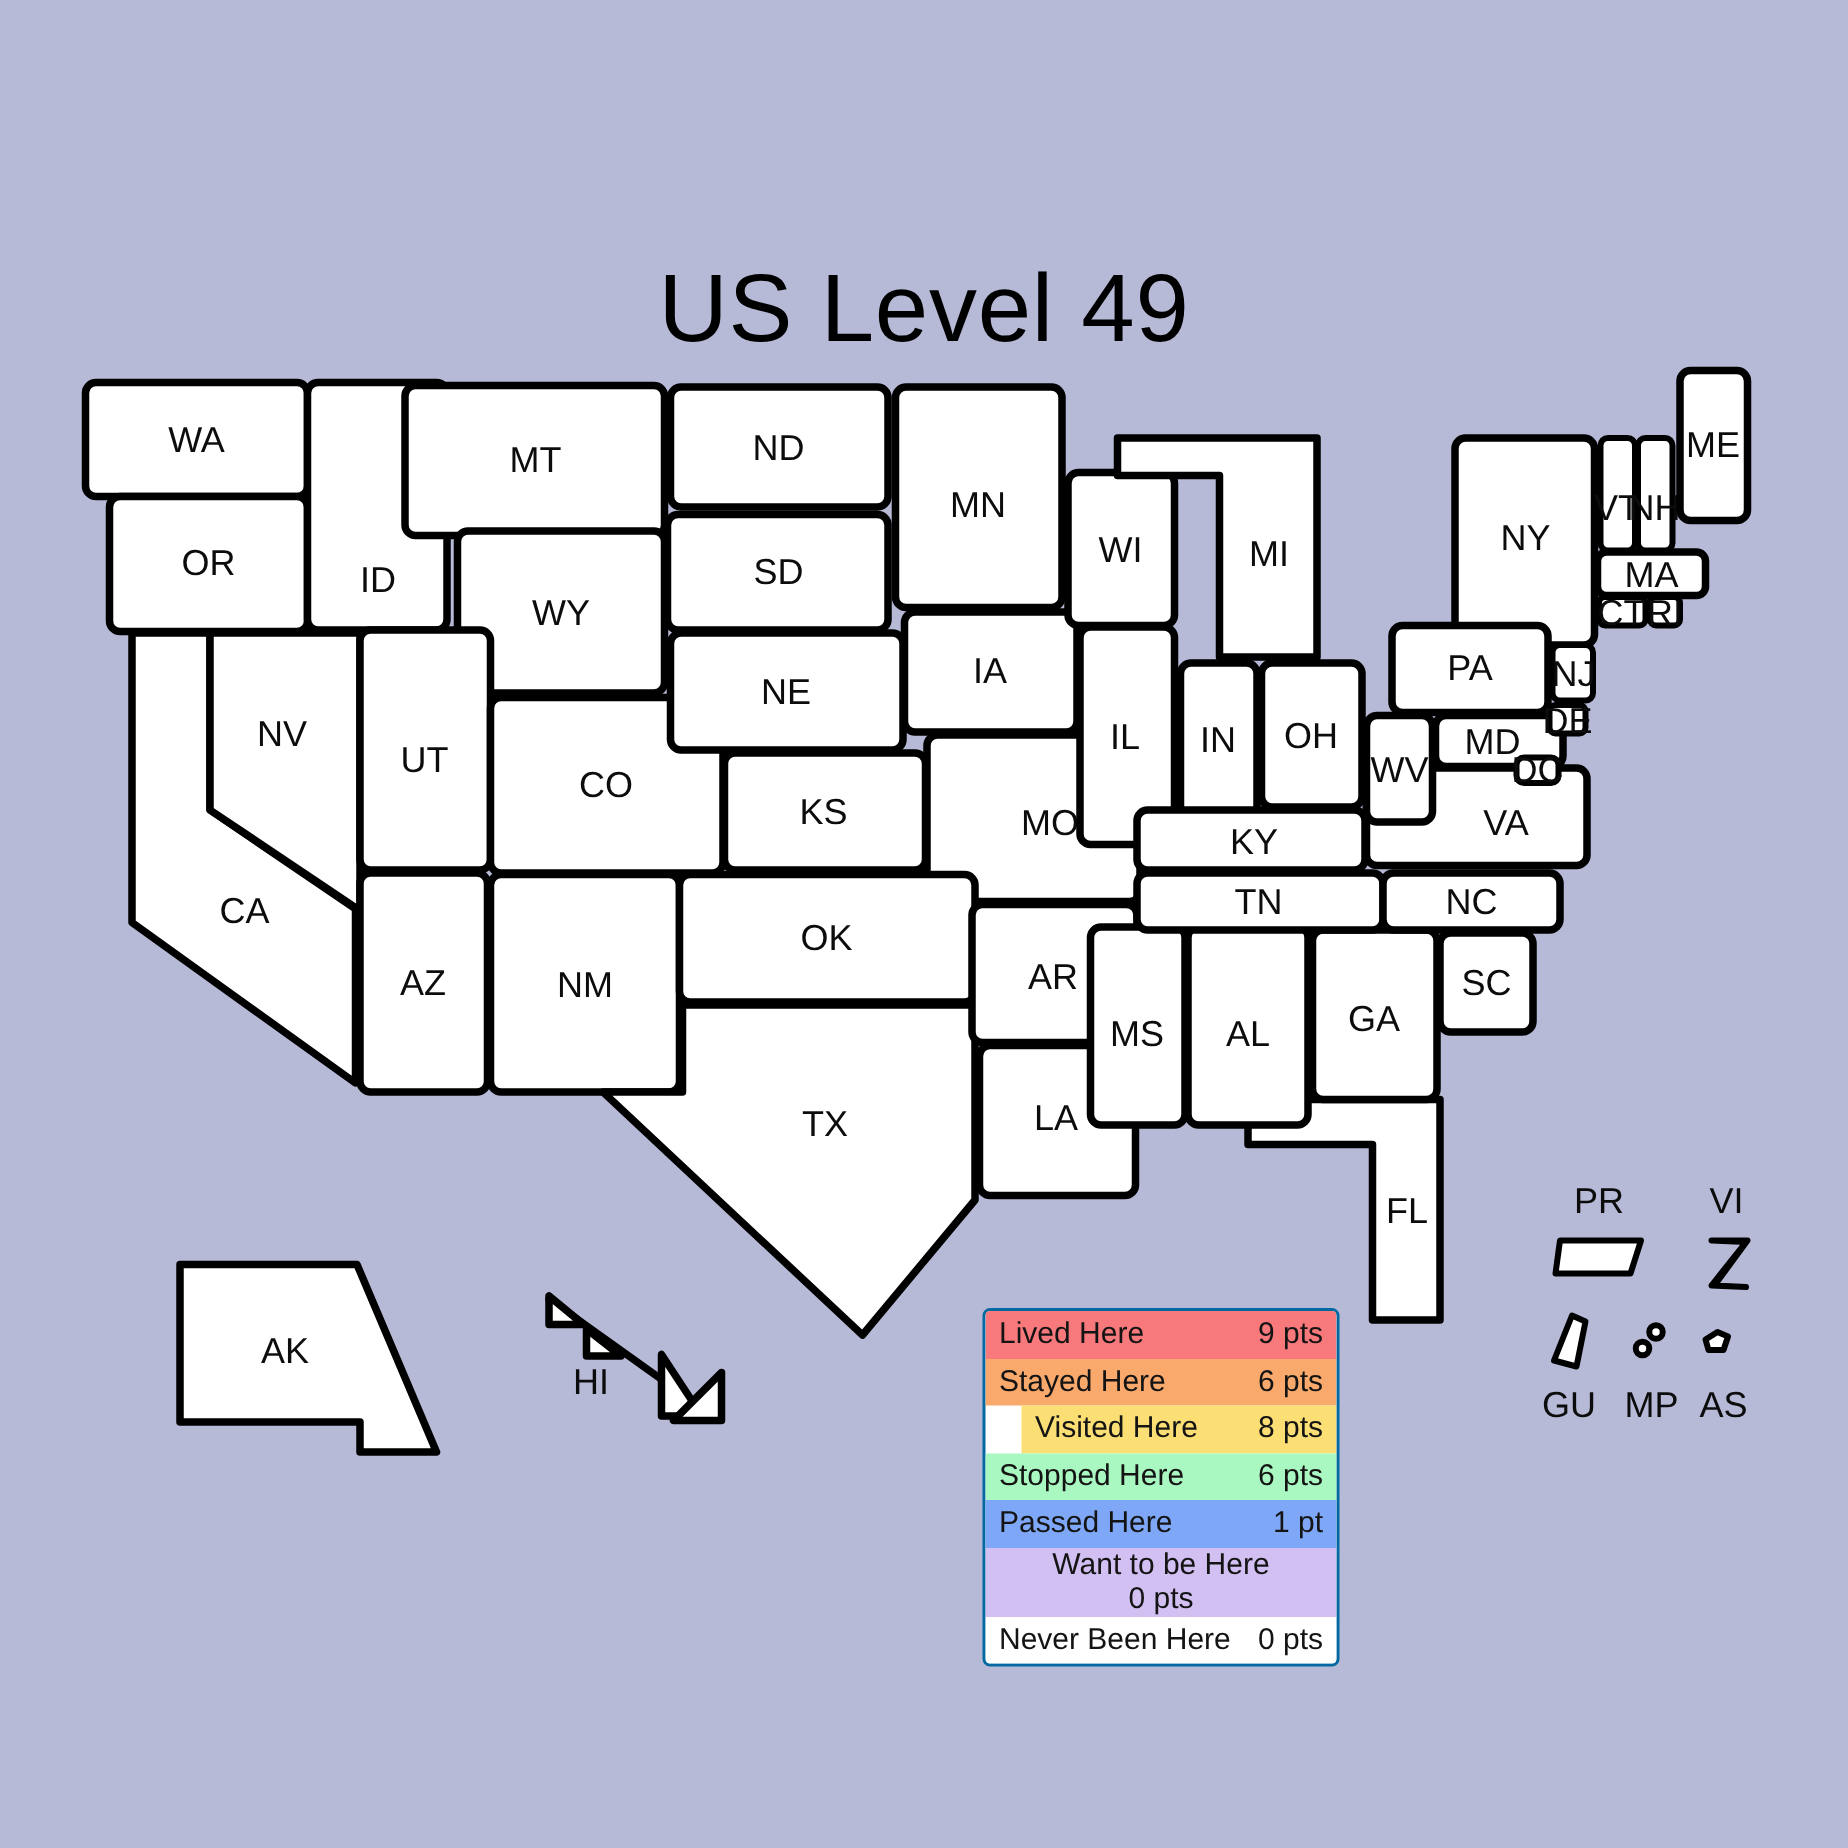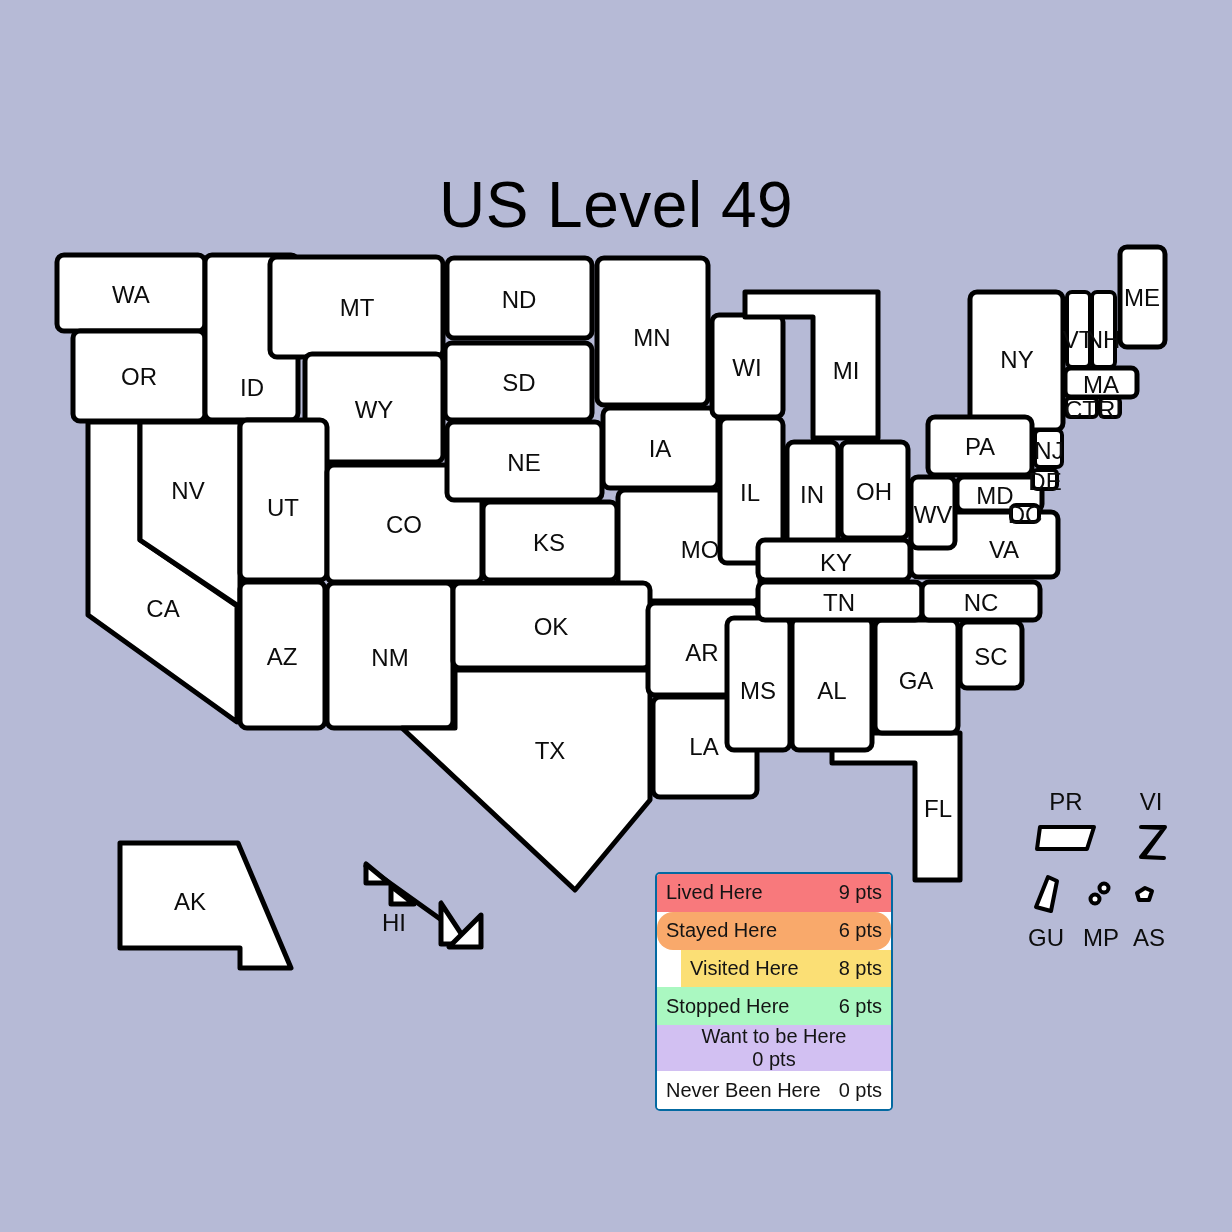--- a/index.html
+++ b/index.html
@@ -10,21 +10,21 @@
   .thin .shape{stroke-width:4;}
   .lbl{font-family:"Liberation Sans",sans-serif;font-size:24px;fill:#0c0c0c;text-anchor:middle;dominant-baseline:central;}
   .hi-line{stroke:#000;stroke-width:5;stroke-linecap:round;fill:none;}
   #page-title{position:absolute;top:168px;left:0;width:100%;text-align:center;
     font-size:64px;color:#000000;letter-spacing:0.5px;}
   .legend{position:absolute;left:655px;top:872px;width:238px;height:239px;box-sizing:border-box;
     border:2px solid #0369a1;border-radius:5px;background:#fff;display:flex;flex-direction:column;overflow:hidden;}
   .legend-row{flex:1;display:flex;align-items:center;justify-content:space-between;
     padding:0 9px;font-size:20px;color:#141414;white-space:nowrap;}
   .lr-lived{background:var(--c-lived);}
-  .lr-stayed{background:var(--c-stayed);border-radius:16px;}
+  .lr-stayed{background:var(--c-stayed);}
   .lr-visited{background:var(--c-visited);margin-left:24px;}
   .lr-stopped{background:var(--c-stopped);gap:28px;}
   .lr-passed{background:var(--c-passed);}
   .lr-want{background:var(--c-want);flex-direction:column;}
   .lr-never{background:var(--c-never);}
 </style>
 </head>
 <body>
 
 <div id="stage">
@@ -280,20 +280,24 @@
         <span>6 pts</span>
       </div>
     <div class="legend-row lr-visited">
         <span>Visited Here</span>
         <span>8 pts</span>
       </div>
     <div class="legend-row lr-stopped">
         <span>Stopped Here</span>
         <span>6 pts</span>
       </div>
+    <div class="legend-row lr-passed">
+        <span>Passed Here</span>
+        <span>1 pt</span>
+      </div>
     <div class="legend-row lr-want">
         <span>Want to be Here</span>
         <span>0 pts</span>
       </div>
     <div class="legend-row lr-never">
         <span>Never Been Here</span>
         <span>0 pts</span>
       </div>
   </div>
 

